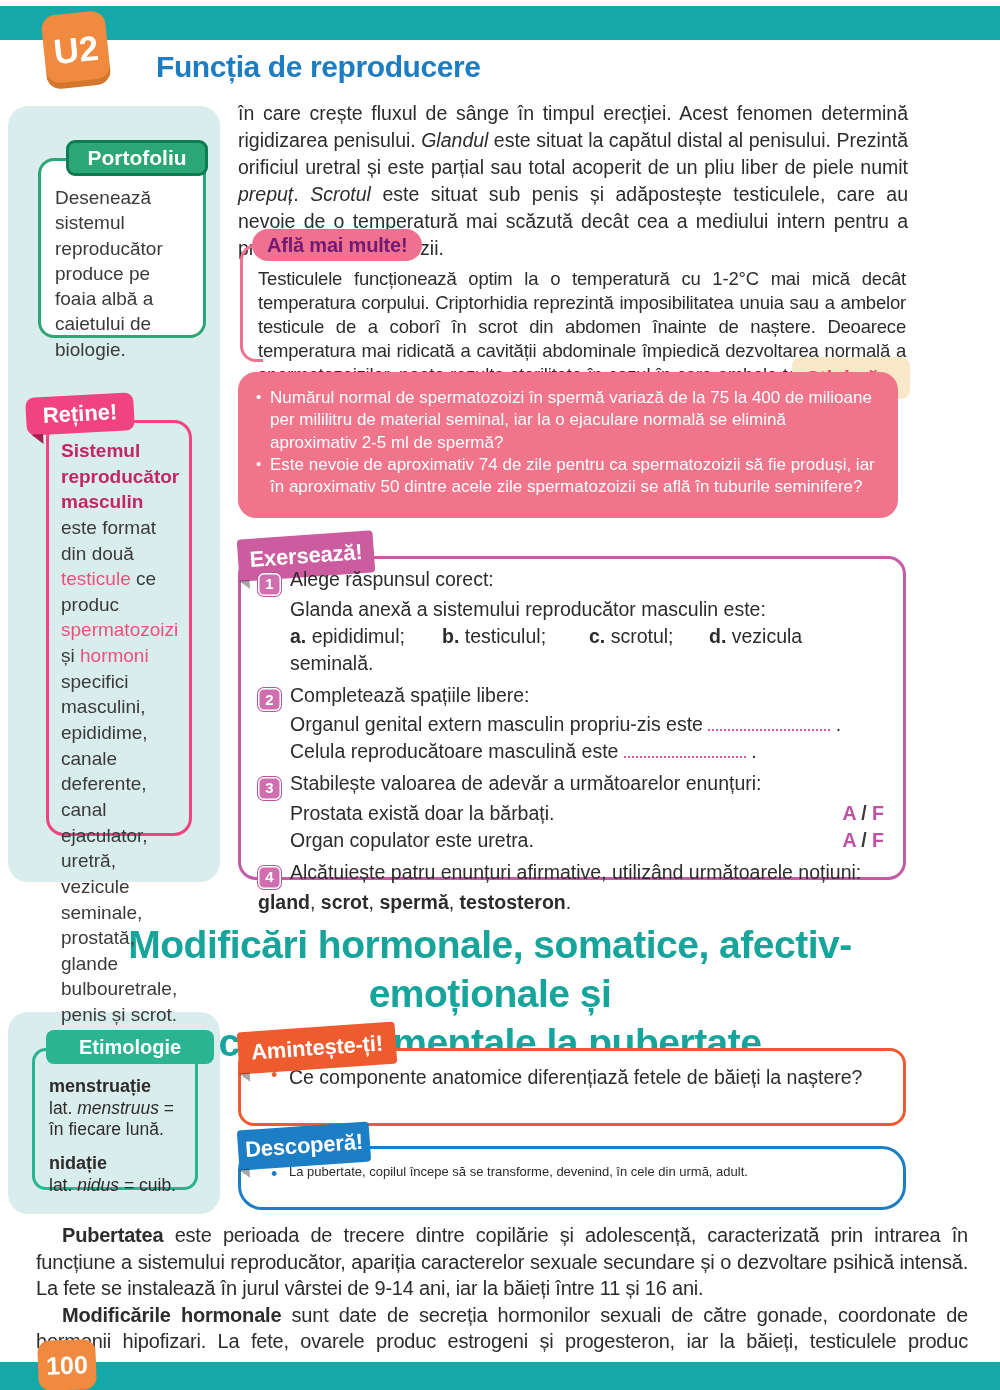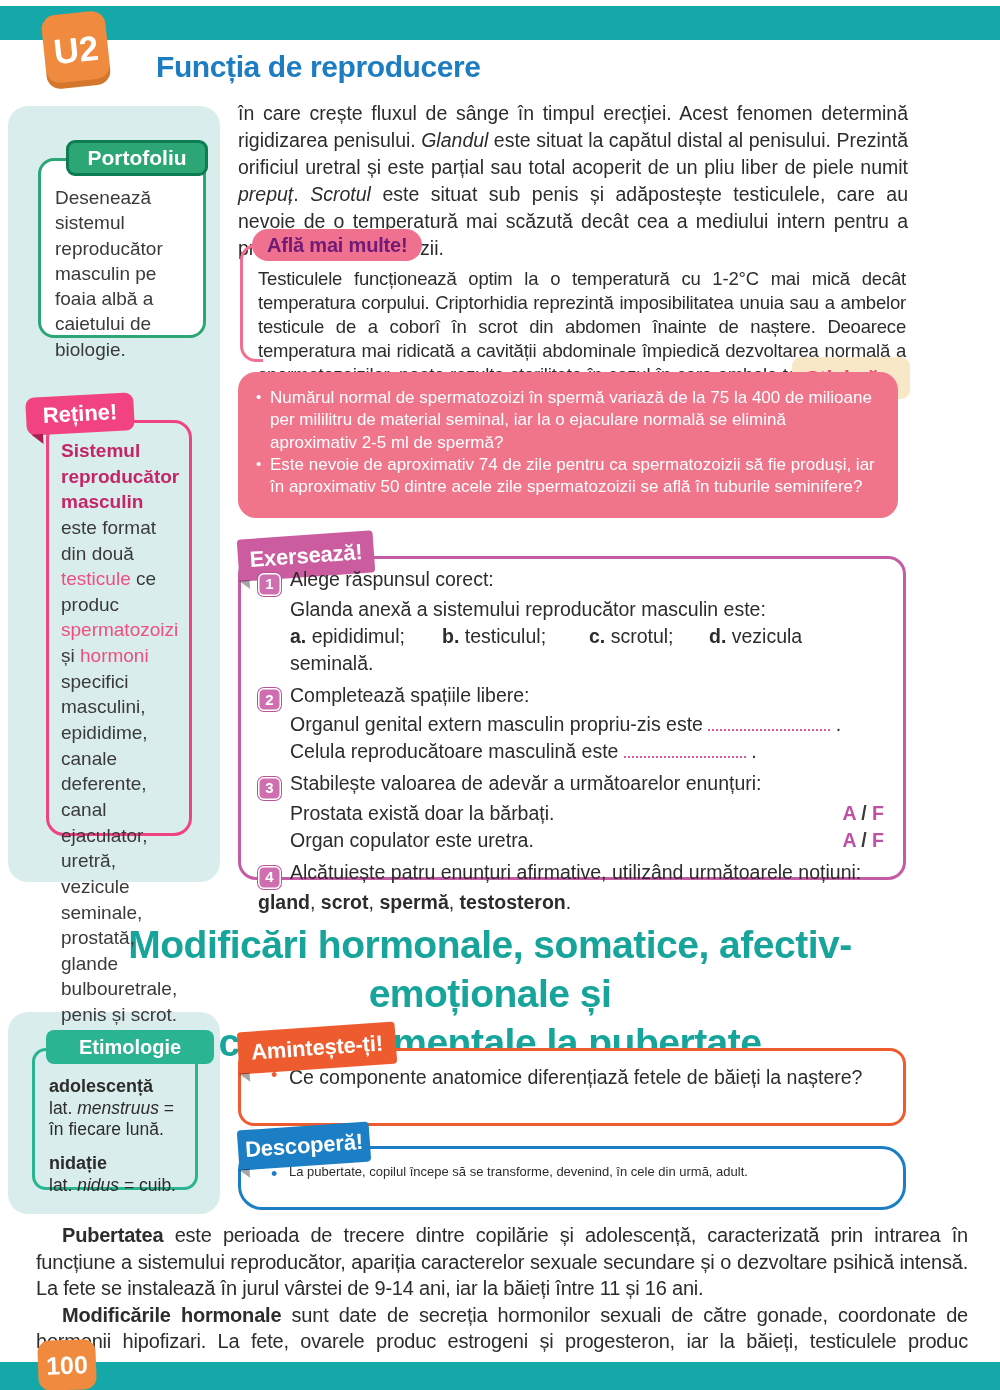--- a/index.html
+++ b/index.html
@@ -169,36 +169,36 @@
     </div>
   <div class="lesson-title">Funcția de reproducere</div>
 
   <div class="panel1"></div>
   <div class="panel2"></div>
 
   <div class="portofoliu-tab">
       <span>Portofoliu</span>
     </div>
   <div class="portofoliu-box">
-    <span>Desenează sistemul reproducător masculin pe foaia albă a caietului de biologie.</span>
+    <span>Desenează sistemul reproducător produce pe foaia albă a caietului de biologie.</span>
   </div>
 
   <div class="retine-tab">
       <span>Reține!</span>
     </div>
   <div class="retine-box">
     <span class="lead-crimson">Sistemul reproducător masculin</span><span> este format din două </span><span class="pink-term">testicule</span><span> ce produc </span><span class="pink-term">spermatozoizi</span><span> și </span><span class="pink-term">hormoni</span><span> specifici masculini, epididime, canale deferente, canal ejaculator, uretră, vezicule seminale, prostată, glande bulbouretrale, penis și scrot.</span>
   </div>
 
   <div class="etim-tab">
       <span>Etimologie</span>
     </div>
   <div class="etim-box">
     <div class="etim-entry">
-      <div class="etim-term">adolescență</div>
+      <div class="etim-term">menstruație</div>
       <div><span>lat. </span><span class="it">menstruus</span><span> = în fiecare lună.</span></div>
     </div>
     <div class="etim-entry">
       <div class="etim-term">nidație</div>
       <div><span>lat. </span><span class="it">nidus</span><span> = cuib.</span></div>
     </div>
   </div>
 
   <div class="intro">
     <span>în care crește fluxul de sânge în timpul erecției. Acest fenomen determină rigidizarea penisului. </span><span class="it">Glandul</span><span> este situat la capătul distal al penisului. Prezintă orificiul uretral și este parțial sau total acoperit de un pliu liber de piele numit </span><span class="it">prepuț</span><span>. </span><span class="it">Scrotul</span><span> este situat sub penis și adăpostește testiculele, care au nevoie de o temperatură mai scăzută decât cea a mediului intern pentru a produce spermatozoizii.</span>

